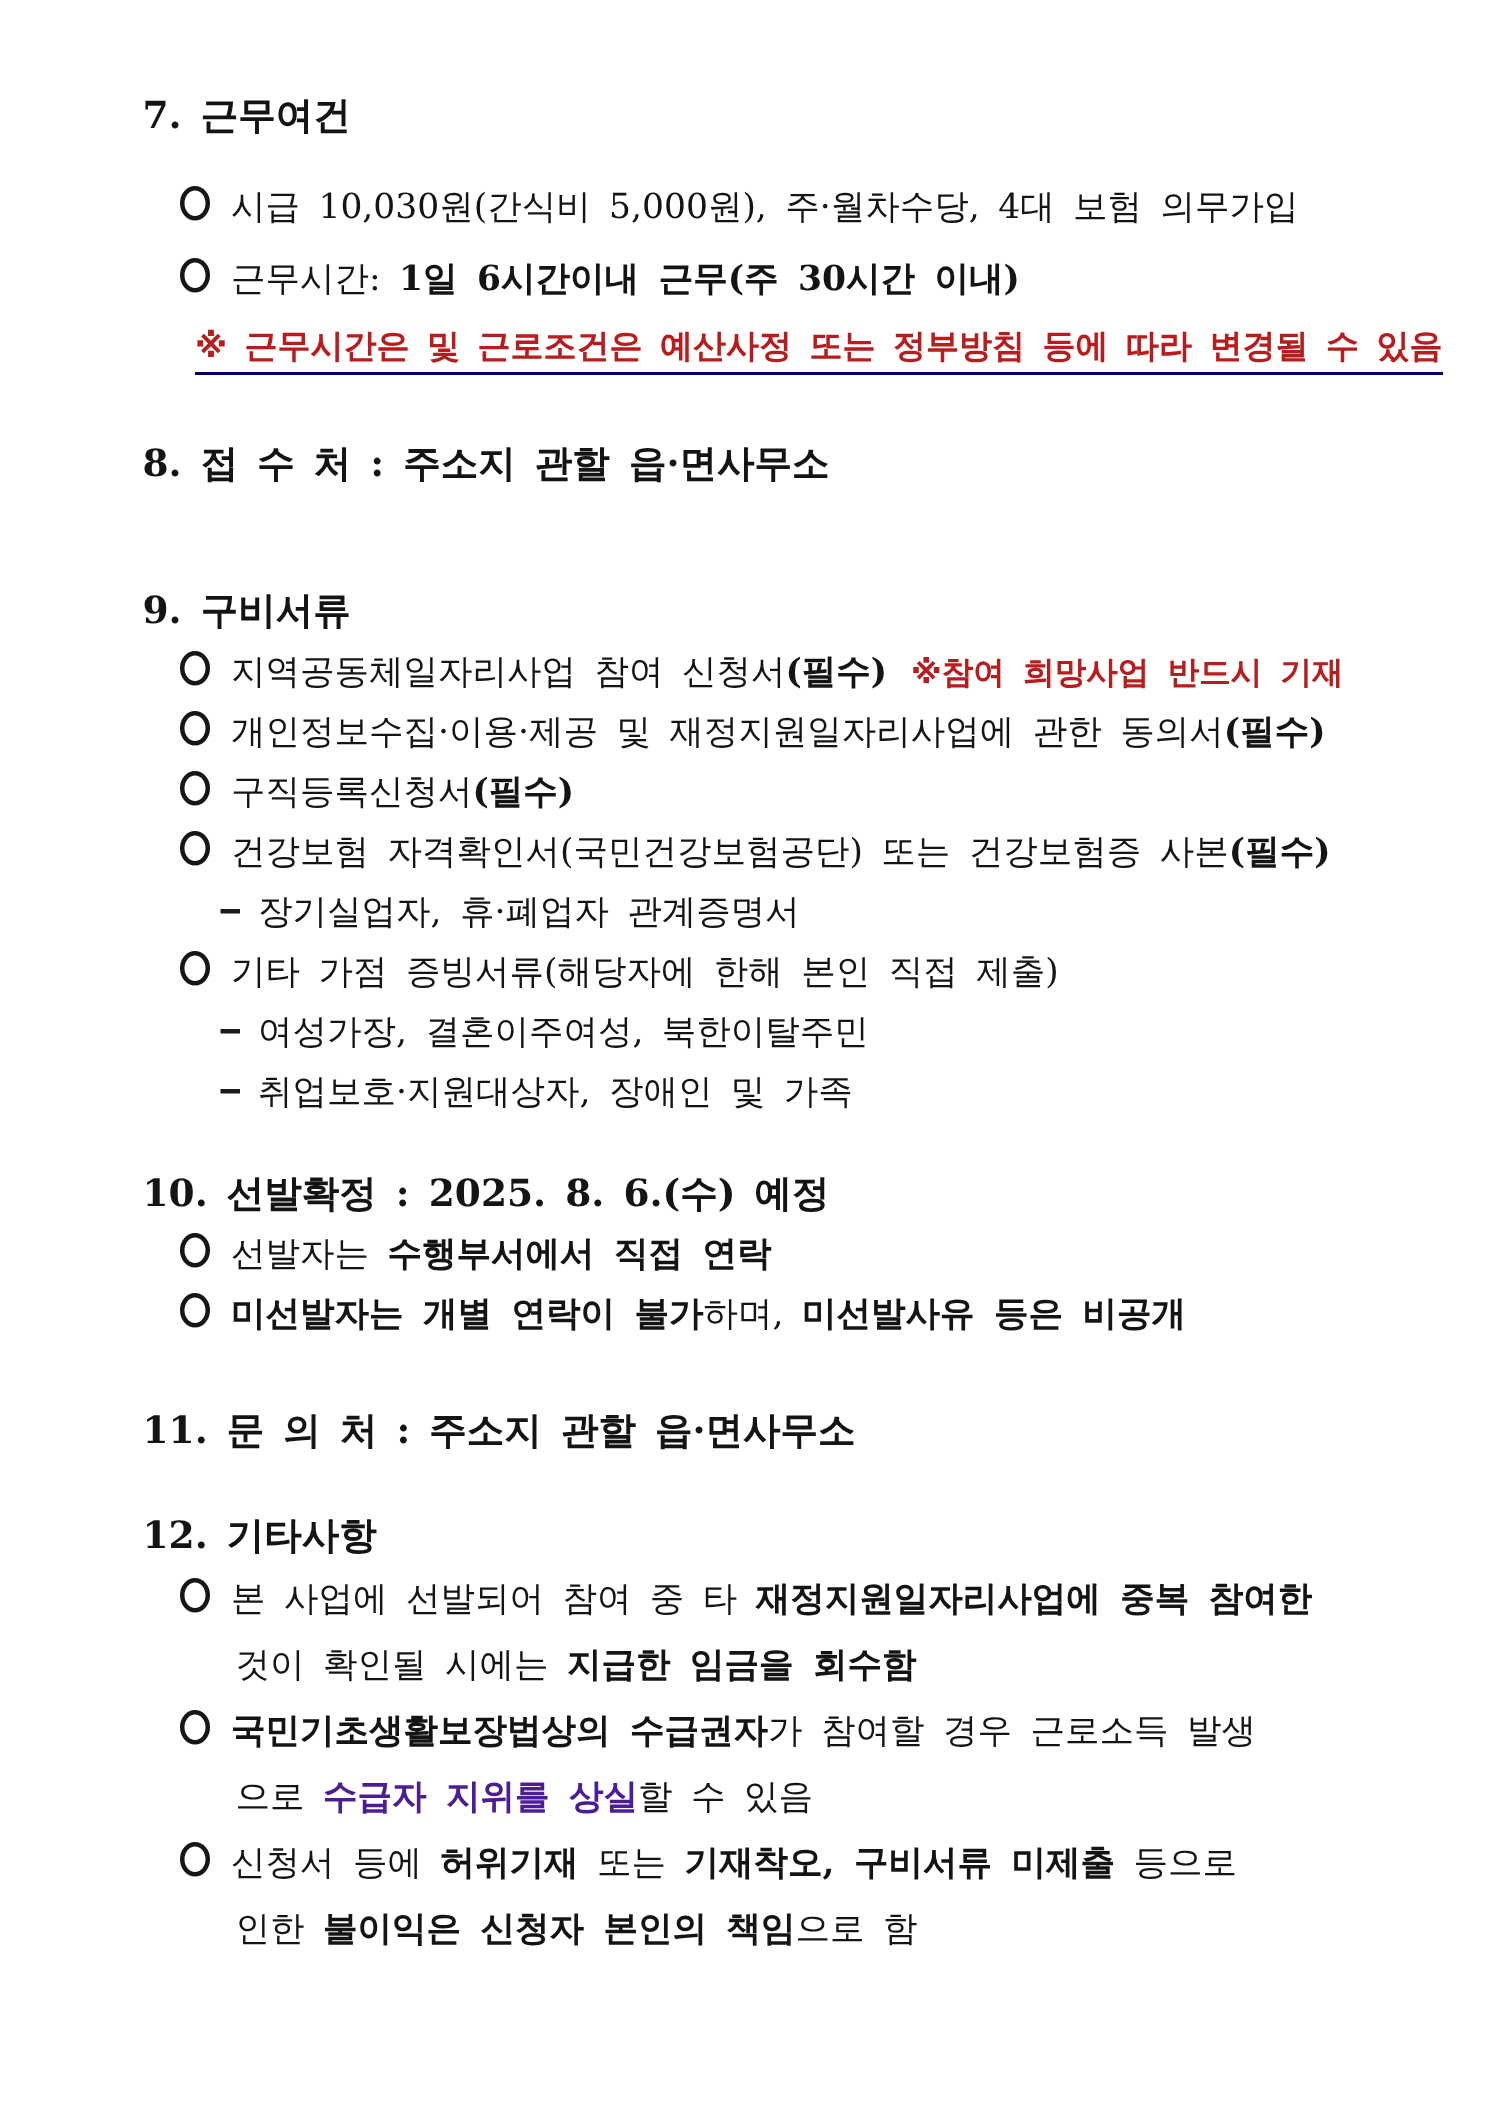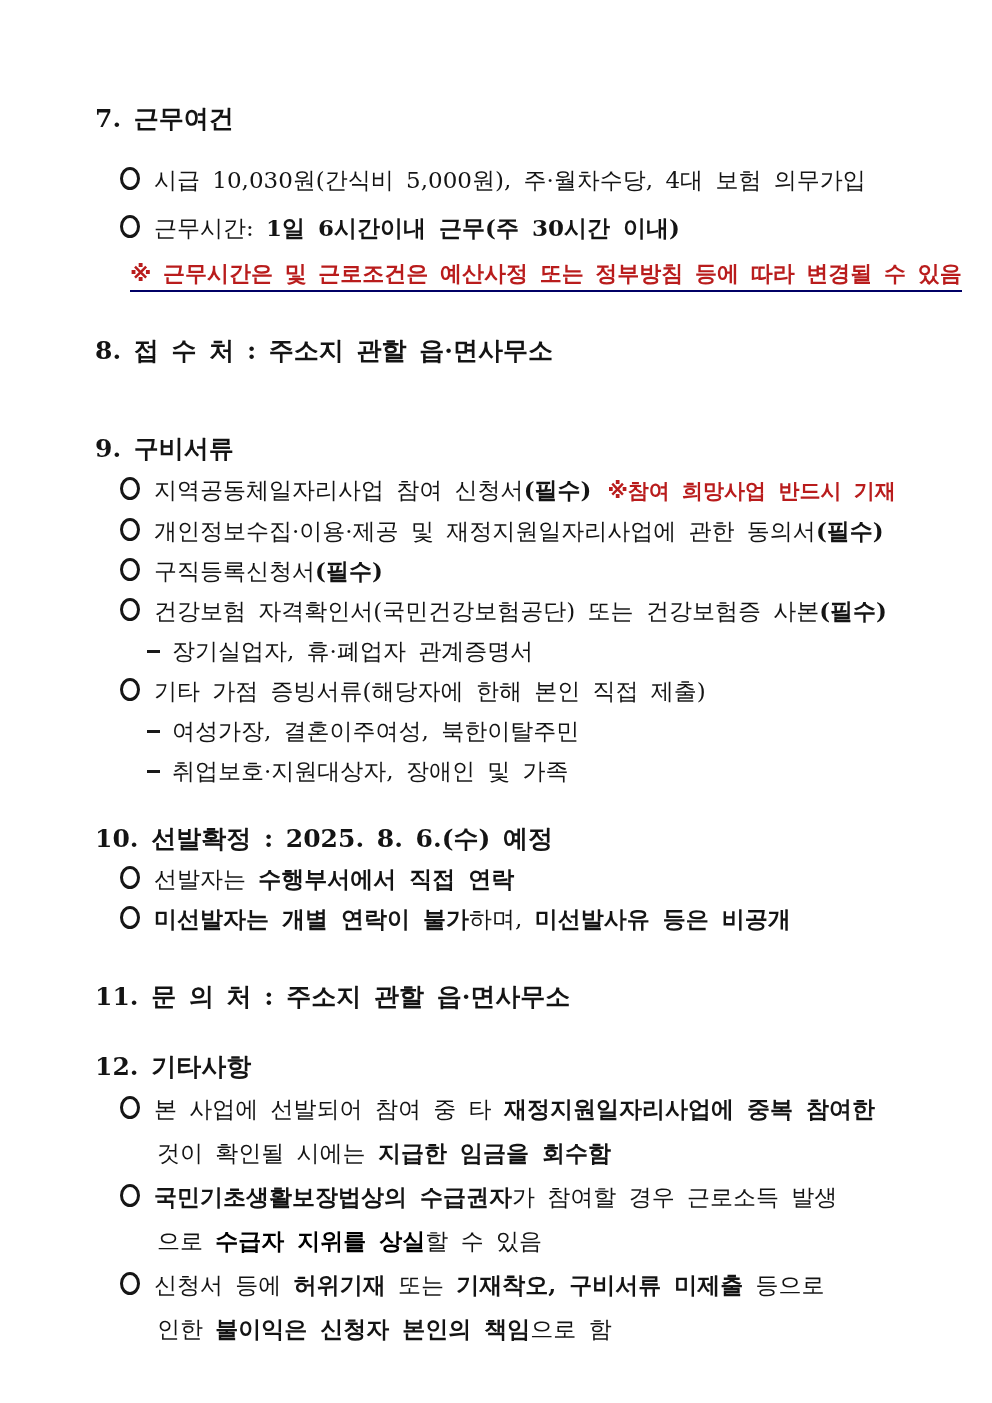--- a/index.html
+++ b/index.html
@@ -1,20 +1,20 @@
 <!DOCTYPE html>
 <html lang="ko"><head>
 <meta charset="utf-8">
 <style>
   html,body{margin:0;padding:0;background:#ffffff;}
   body{width:992px;height:1403px;overflow:hidden;}
   .page{
     box-sizing:border-box;
     width:992px;height:1403px;
-    padding:103px 80px 0 95px;
+    padding:61px 80px 0 95px;
     font-family:"DejaVu Serif","Liberation Serif",serif;
     color:#141414;
     background:#ffffff;
   }
   .sec-title{
     font-size:25px;font-weight:bold;line-height:32px;
     word-spacing:4px;white-space:nowrap;
   }
   .line{font-size:23px;line-height:40px;word-spacing:5px;white-space:nowrap;}
   .sec7 .line{line-height:47px;}
@@ -40,21 +40,21 @@
     margin:5px 0 0 35px;
     font-family:"DejaVu Sans","Liberation Sans",sans-serif;
     font-weight:bold;font-size:22px;line-height:34px;
     color:#b91c1c;word-spacing:4px;white-space:nowrap;
   }
   .blue-note .u{border-bottom:2.5px solid #000066;padding-bottom:4px;}
   .blue-inline{
     font-family:"DejaVu Sans","Liberation Sans",sans-serif;
     font-weight:bold;font-size:21px;color:#b91c1c;margin-left:16px;
   }
-  .red{color:#000000;font-weight:bold;}
+  .red{color:#4c1d95;font-weight:bold;}
   
   .mt-sec7-list{margin-top:22px;}
   .mt-sec8{margin-top:44px;}
   .mt-sec9{margin-top:66px;}
   .mt-sec9-list{margin-top:5px;}
   .mt-sec10{margin-top:32px;}
   .mt-sec10-list{margin-top:4px;}
   .mt-sec11{margin-top:42px;}
   .mt-sec12{margin-top:38px;}
   .mt-sec12-list{margin-top:4px;}

